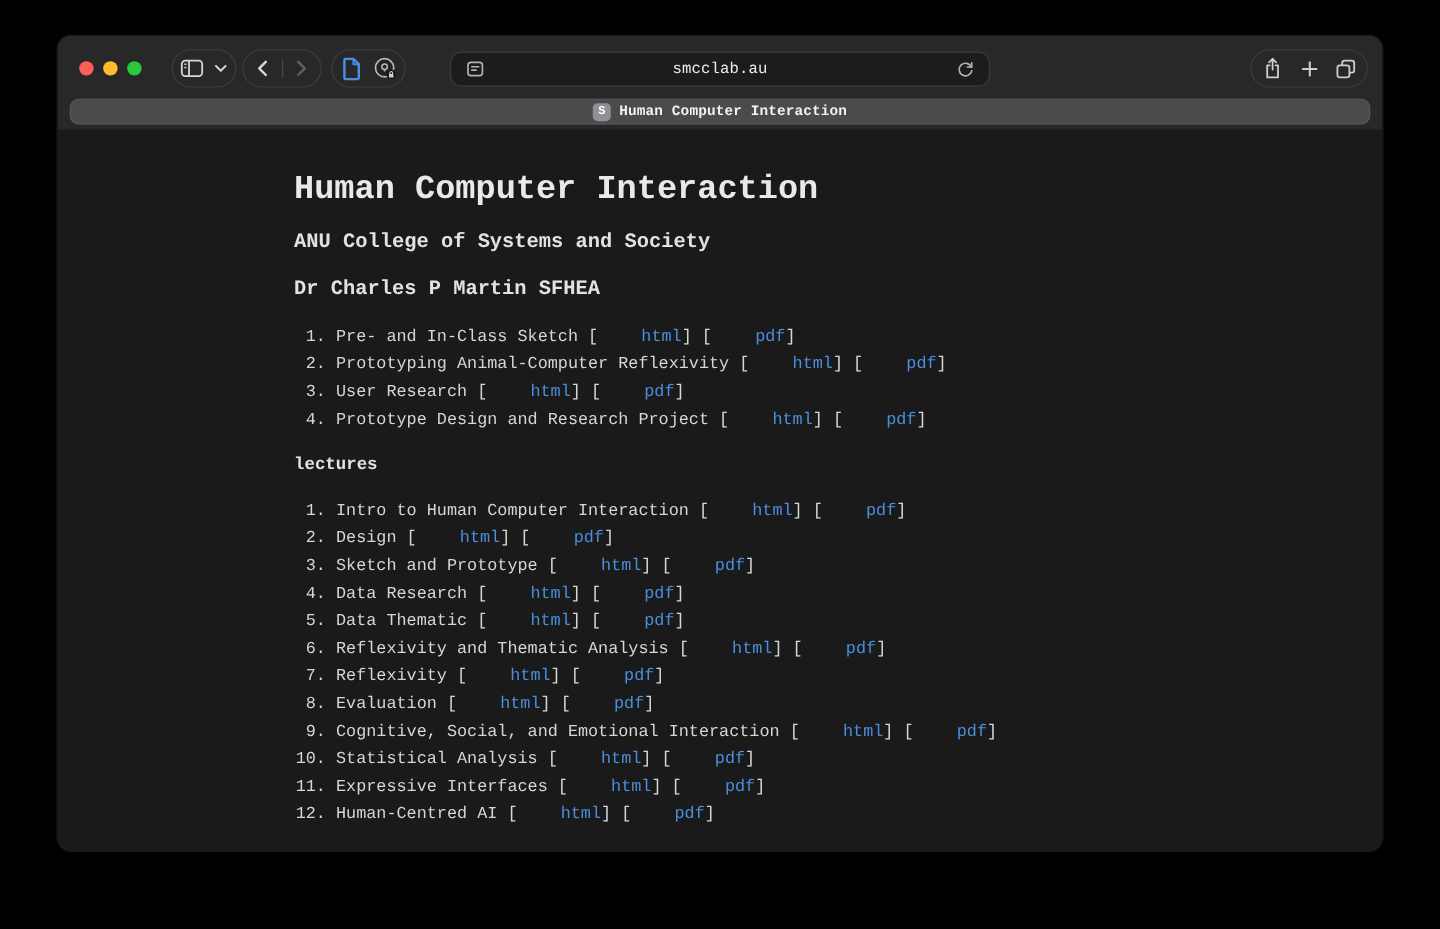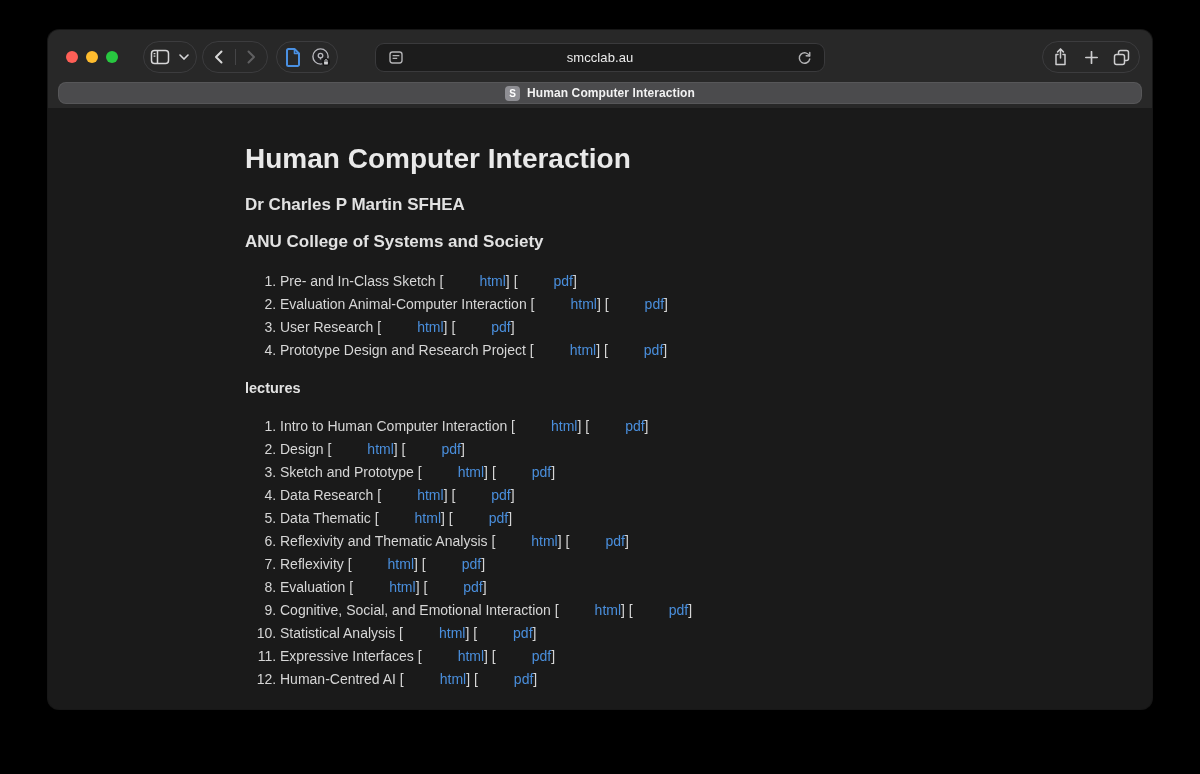--- a/index.html
+++ b/index.html
@@ -1,19 +1,19 @@
 <!DOCTYPE html>
 <html><head>
 <meta charset="utf-8">
 <style>
   * { margin:0; padding:0; box-sizing:border-box; }
   html,body { background:#000; }
   .stage {
     position:relative; width:1200px; height:774px; background:#000;
-    font-family:Liberation Sans, sans-serif; overflow:hidden;
+    font-family:Liberation Mono, monospace; overflow:hidden;
   }
   
   .window {
     position:absolute; left:48px; top:30px; width:1104px; height:679px;
     border-radius:11px; overflow:hidden; background:#1a1a1a;
     box-shadow:0 0 0 1px rgba(255,255,255,0.09), 0 30px 80px rgba(0,0,0,0.9);
     display:flex; flex-direction:column;
   }
   .chrome { position:relative; height:78px; background:#282828; flex:0 0 auto; }
   
@@ -188,27 +188,27 @@
         <div style="display:flex;align-items:center;" data-name="tab-active">
           <span class="favicon" data-name="tab-favicon">S</span>
           <span class="tabtitle" data-name="tab-title">Human Computer Interaction</span>
         </div>
       </div>
     </div>
 
     <div class="content" data-name="page-content">
       <div class="content-inner" data-name="page-body">
         <h1 data-name="page-title">Human Computer Interaction</h1>
+        <h2 class="subhead affil" data-name="page-affiliation">ANU College of Systems and Society</h2>
         <h2 class="subhead author" data-name="page-author">Dr Charles P Martin SFHEA</h2>
-        <h2 class="subhead affil" data-name="page-affiliation">ANU College of Systems and Society</h2>
         <div class="sections" data-name="content-sections">
             <div data-name="section-assessments">
               <ol data-name="section-list">
                 <li data-name="list-item"><span data-name="item-text">Pre- and In-Class Sketch </span>[<a href="#" data-name="html-link">html</a>] [<a href="#" data-name="pdf-link">pdf</a>]</li>
-                <li data-name="list-item"><span data-name="item-text">Evaluation Animal-Computer Interaction </span>[<a href="#" data-name="html-link">html</a>] [<a href="#" data-name="pdf-link">pdf</a>]</li>
+                <li data-name="list-item"><span data-name="item-text">Prototyping Animal-Computer Reflexivity </span>[<a href="#" data-name="html-link">html</a>] [<a href="#" data-name="pdf-link">pdf</a>]</li>
                 <li data-name="list-item"><span data-name="item-text">User Research </span>[<a href="#" data-name="html-link">html</a>] [<a href="#" data-name="pdf-link">pdf</a>]</li>
                 <li data-name="list-item"><span data-name="item-text">Prototype Design and Research Project </span>[<a href="#" data-name="html-link">html</a>] [<a href="#" data-name="pdf-link">pdf</a>]</li>
               </ol>
             </div>
             <div data-name="section-lectures">
               <h3 data-name="section-heading">lectures</h3>
               <ol data-name="section-list">
                 <li data-name="list-item"><span data-name="item-text">Intro to Human Computer Interaction </span>[<a href="#" data-name="html-link">html</a>] [<a href="#" data-name="pdf-link">pdf</a>]</li>
                 <li data-name="list-item"><span data-name="item-text">Design </span>[<a href="#" data-name="html-link">html</a>] [<a href="#" data-name="pdf-link">pdf</a>]</li>
                 <li data-name="list-item"><span data-name="item-text">Sketch and Prototype </span>[<a href="#" data-name="html-link">html</a>] [<a href="#" data-name="pdf-link">pdf</a>]</li>

